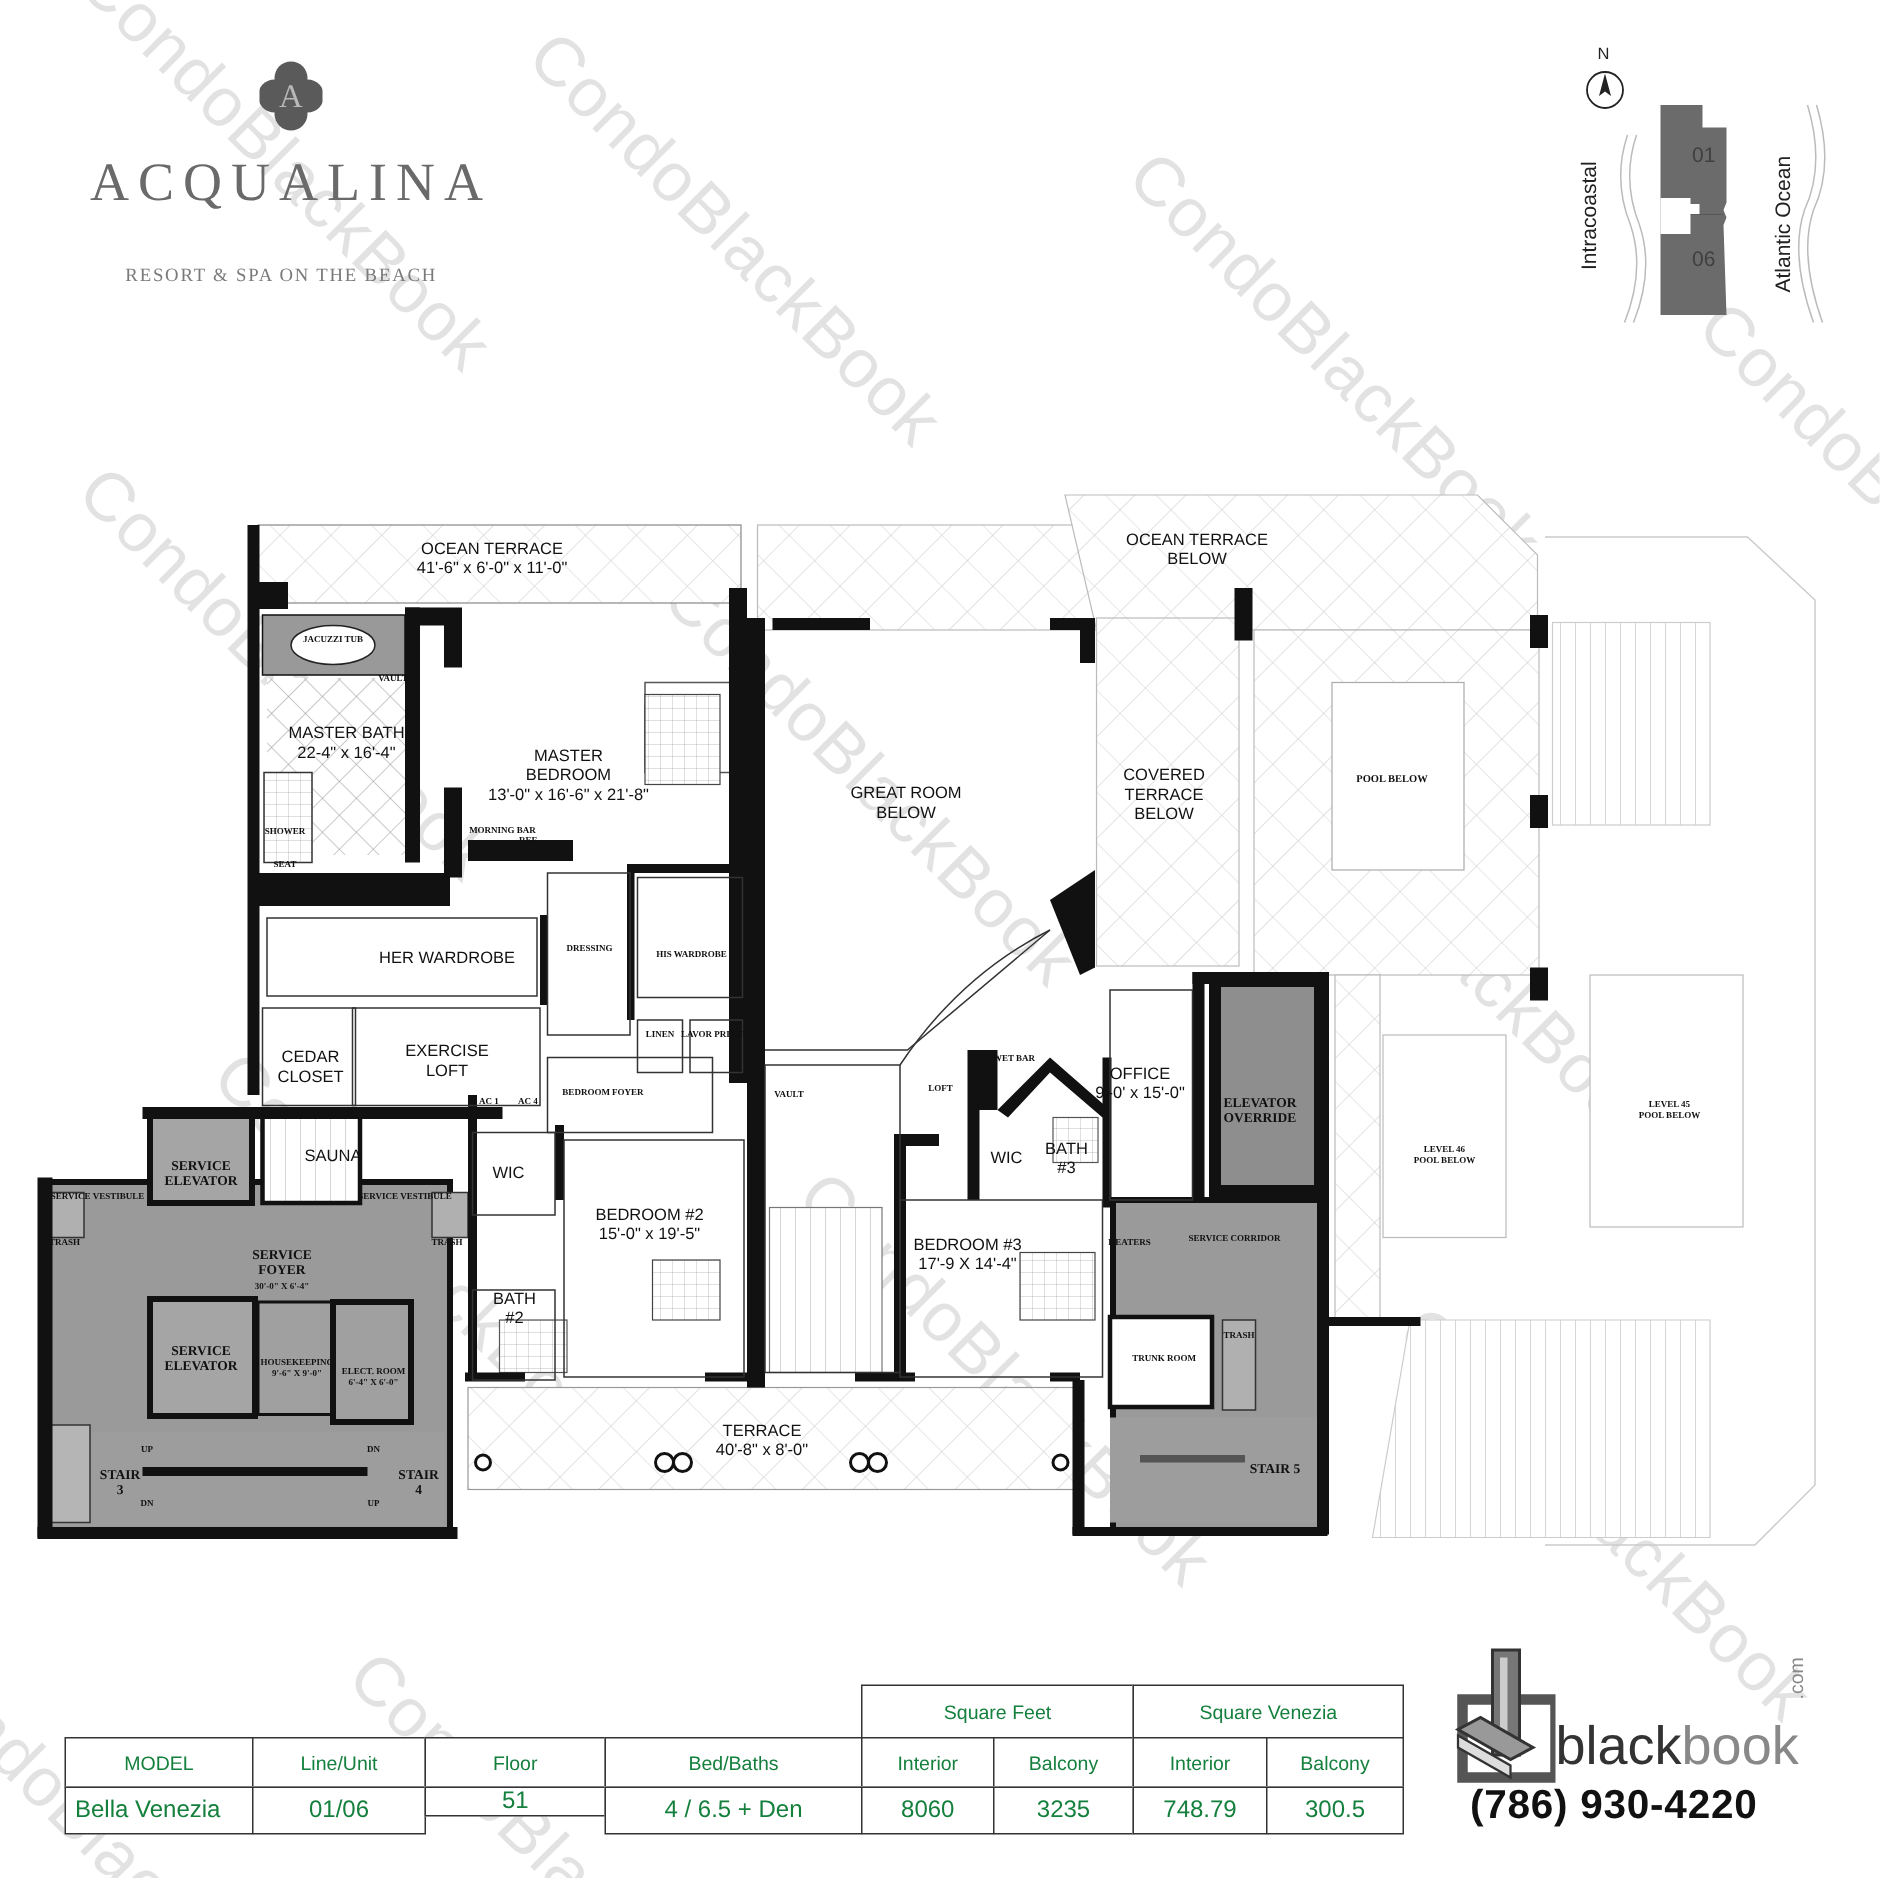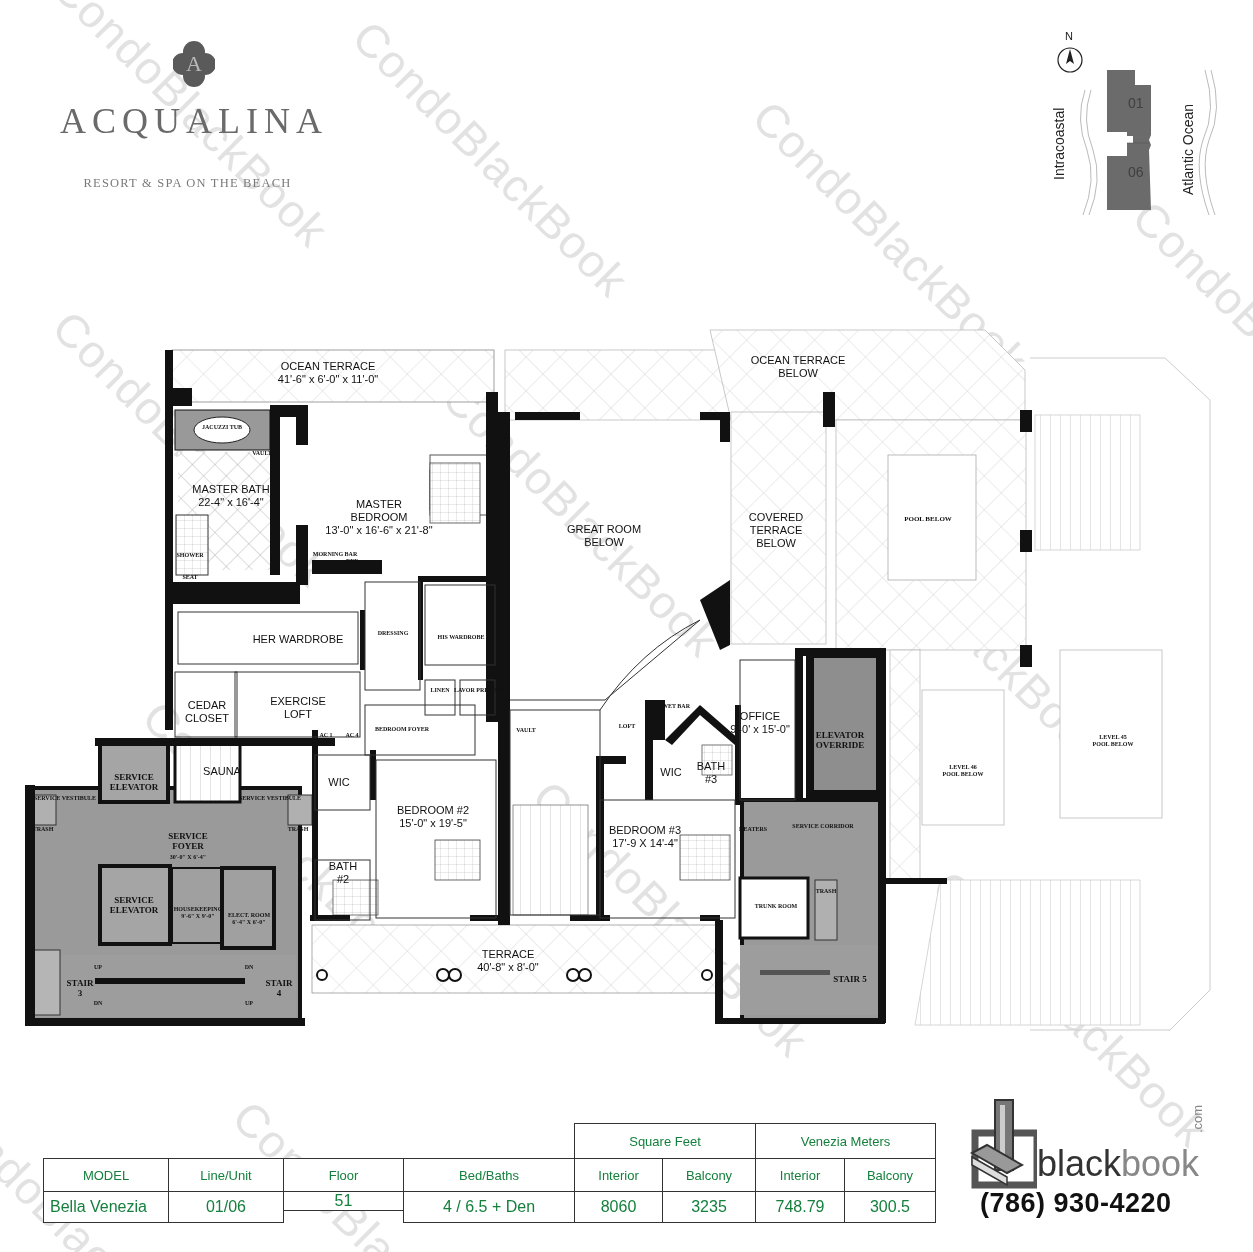--- a/index.html
+++ b/index.html
@@ -303,21 +303,21 @@
   <div class="room small" style="left:823px;top:503px;">SERVICE CORRIDOR</div>
   <div class="room small" style="left:753px;top:506px;">HEATERS</div>
   <div class="room small" style="left:776px;top:583px;">TRUNK ROOM</div>
   <div class="room small" style="left:826px;top:568px;">TRASH</div>
   <div class="room serif" style="left:850px;top:654px;">STAIR 5</div>
 </div>
 
 <div class="abs table">
 
   <div class="tcell" style="left:531px;top:0;width:182px;height:36px;">Square Feet</div>
-  <div class="tcell" style="left:712px;top:0;width:181px;height:36px;">Venezia Meters</div>
+  <div class="tcell" style="left:712px;top:0;width:181px;height:36px;">Square Venezia</div>
 
   <div class="tcell" style="left:0;top:35px;width:126px;height:34px;">MODEL</div>
   <div class="tcell" style="left:125px;top:35px;width:116px;height:34px;">Line/Unit</div>
   <div class="tcell" style="left:240px;top:35px;width:121px;height:34px;">Floor</div>
   <div class="tcell" style="left:360px;top:35px;width:172px;height:34px;">Bed/Baths</div>
   <div class="tcell" style="left:531px;top:35px;width:89px;height:34px;">Interior</div>
   <div class="tcell" style="left:619px;top:35px;width:94px;height:34px;">Balcony</div>
   <div class="tcell" style="left:712px;top:35px;width:90px;height:34px;">Interior</div>
   <div class="tcell" style="left:801px;top:35px;width:92px;height:34px;">Balcony</div>
 

